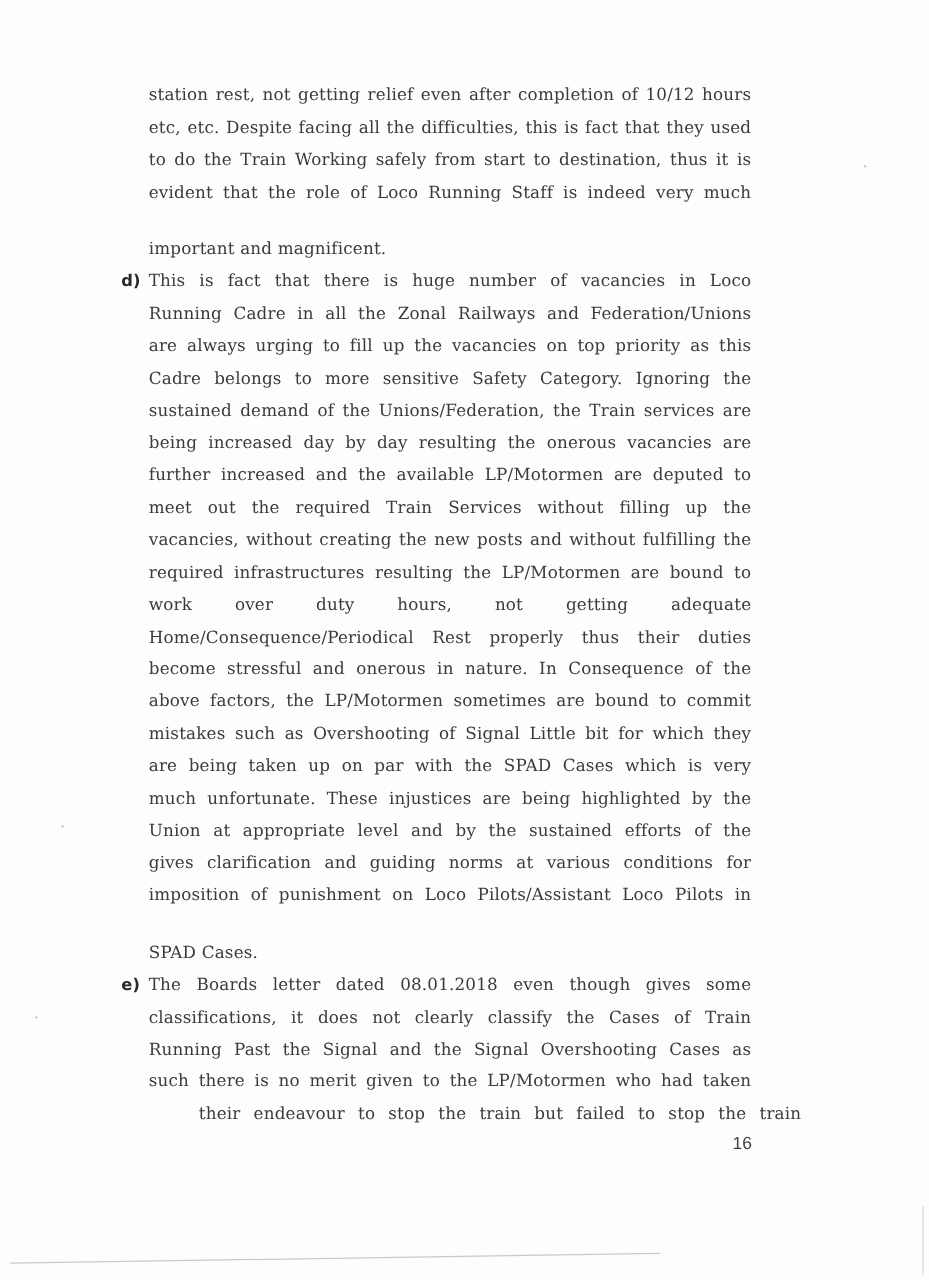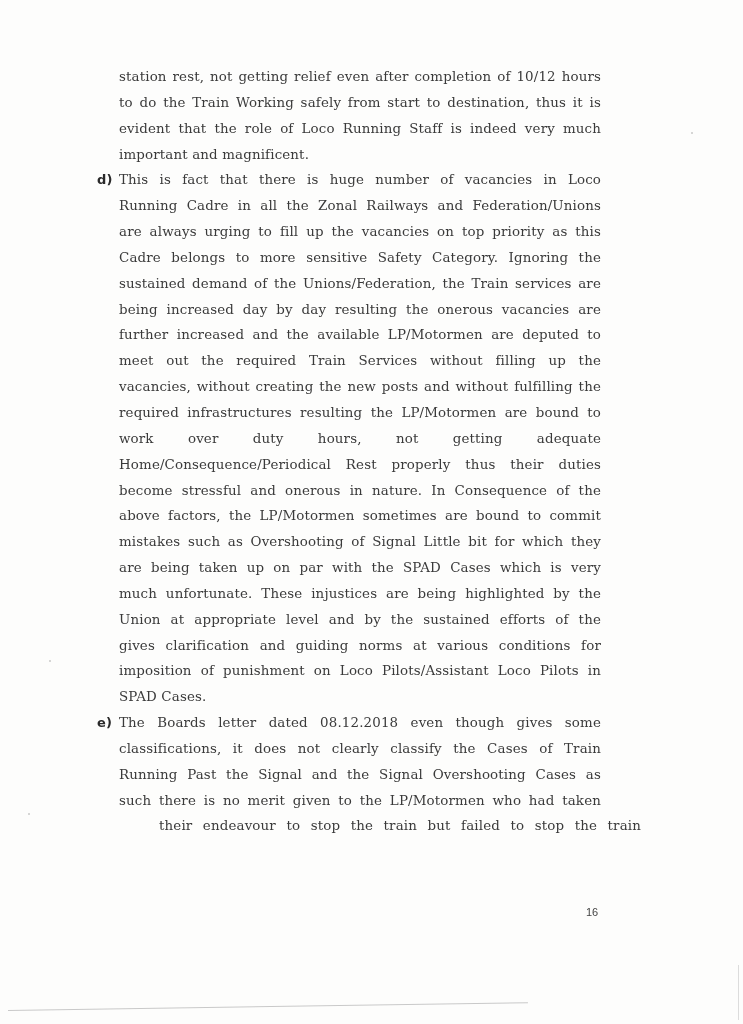--- a/index.html
+++ b/index.html
@@ -33,36 +33,37 @@
     .line {
       height: 25.85px;
       line-height: 25.85px;
       white-space: nowrap;
       text-align: justify;
       text-align-last: justify;
       position: relative;
     }
     .line.last {
       text-align-last: left;
+      margin-top: 20px;
     }
     .label {
       position: absolute;
       left: -22px;
       top: 0;
       font-family: "DejaVu Sans", "Liberation Sans", sans-serif;
       font-weight: bold;
       font-size: 13px;
       color: #2a2a2a;
     }
     .page-number {
       position: absolute;
       left: 586px;
       top: 906px;
       font-family: "Liberation Sans", "DejaVu Sans", sans-serif;
-      font-size: 11px;
+      font-size: 14px;
       color: #444444;
     }
     .bottom-edge {
       position: absolute;
       left: 8px;
       top: 1010px;
       width: 520px;
       height: 0;
       border-top: 1px solid #c9c9c9;
       transform: rotate(-0.85deg);
@@ -83,20 +84,21 @@
       border-radius: 1px;
       background: #c8c8c8;
     }
   </style>
 </head>
 <body>
 
 <div class="page">
   <div class="content" id="doc-body">
       <div class="line"><span style="display: inline-block; width: 100%; text-align: justify; text-align-last: justify; white-space: normal;">station rest, not getting relief even after completion of 10/12 hours</span></div>
+      <div class="line"><span style="display: inline-block; width: 100%; text-align: justify; text-align-last: justify; white-space: normal;">etc, etc. Despite facing all the difficulties, this is fact that they used</span></div>
       <div class="line"><span style="display: inline-block; width: 100%; text-align: justify; text-align-last: justify; white-space: normal;">to do the Train Working safely from start to destination, thus it is</span></div>
       <div class="line"><span style="display: inline-block; width: 100%; text-align: justify; text-align-last: justify; white-space: normal;">evident that the role of Loco Running Staff is indeed very much</span></div>
       <div class="line last"><span>important and magnificent.</span></div>
       <div class="line"><span class="label">d)</span><span style="display: inline-block; width: 100%; text-align: justify; text-align-last: justify; white-space: normal;">This is fact that there is huge number of vacancies in Loco</span></div>
       <div class="line"><span style="display: inline-block; width: 100%; text-align: justify; text-align-last: justify; white-space: normal;">Running Cadre in all the Zonal Railways and Federation/Unions</span></div>
       <div class="line"><span style="display: inline-block; width: 100%; text-align: justify; text-align-last: justify; white-space: normal;">are always urging to fill up the vacancies on top priority as this</span></div>
       <div class="line"><span style="display: inline-block; width: 100%; text-align: justify; text-align-last: justify; white-space: normal;">Cadre belongs to more sensitive Safety Category.  Ignoring the</span></div>
       <div class="line"><span style="display: inline-block; width: 100%; text-align: justify; text-align-last: justify; white-space: normal;">sustained demand of the Unions/Federation, the Train services are</span></div>
       <div class="line"><span style="display: inline-block; width: 100%; text-align: justify; text-align-last: justify; white-space: normal;">being increased day by day resulting the onerous vacancies are</span></div>
       <div class="line"><span style="display: inline-block; width: 100%; text-align: justify; text-align-last: justify; white-space: normal;">further increased and the available LP/Motormen are deputed to</span></div>
@@ -107,21 +109,21 @@
       <div class="line"><span style="display: inline-block; width: 100%; text-align: justify; text-align-last: justify; white-space: normal;">Home/Consequence/Periodical Rest properly  thus their duties</span></div>
       <div class="line"><span style="display: inline-block; width: 100%; text-align: justify; text-align-last: justify; white-space: normal;">become stressful and  onerous in nature. In Consequence of the</span></div>
       <div class="line"><span style="display: inline-block; width: 100%; text-align: justify; text-align-last: justify; white-space: normal;">above factors, the LP/Motormen sometimes are bound to commit</span></div>
       <div class="line"><span style="display: inline-block; width: 100%; text-align: justify; text-align-last: justify; white-space: normal;">mistakes such as Overshooting of Signal Little bit for which they</span></div>
       <div class="line"><span style="display: inline-block; width: 100%; text-align: justify; text-align-last: justify; white-space: normal;">are being taken up on par with the SPAD Cases which is very</span></div>
       <div class="line"><span style="display: inline-block; width: 100%; text-align: justify; text-align-last: justify; white-space: normal;">much unfortunate. These injustices are being highlighted by the</span></div>
       <div class="line"><span style="display: inline-block; width: 100%; text-align: justify; text-align-last: justify; white-space: normal;">Union at appropriate level and by the sustained efforts of the</span></div>
       <div class="line"><span style="display: inline-block; width: 100%; text-align: justify; text-align-last: justify; white-space: normal;">gives clarification and guiding norms at various conditions for</span></div>
       <div class="line"><span style="display: inline-block; width: 100%; text-align: justify; text-align-last: justify; white-space: normal;">imposition of punishment on Loco Pilots/Assistant Loco Pilots in</span></div>
       <div class="line last"><span>SPAD Cases.</span></div>
-      <div class="line"><span class="label">e)</span><span style="display: inline-block; width: 100%; text-align: justify; text-align-last: justify; white-space: normal;">The Boards letter dated 08.12.2018 even though gives some</span></div>
+      <div class="line"><span class="label">e)</span><span style="display: inline-block; width: 100%; text-align: justify; text-align-last: justify; white-space: normal;">The Boards letter dated 08.01.2018 even though gives some</span></div>
       <div class="line"><span style="display: inline-block; width: 100%; text-align: justify; text-align-last: justify; white-space: normal;">classifications, it does not clearly classify the Cases of Train</span></div>
       <div class="line"><span style="display: inline-block; width: 100%; text-align: justify; text-align-last: justify; white-space: normal;">Running Past the Signal and the Signal Overshooting Cases as</span></div>
       <div class="line"><span style="display: inline-block; width: 100%; text-align: justify; text-align-last: justify; white-space: normal;">such there is no merit given to the LP/Motormen who had taken</span></div>
       <div class="line"><span style="display: inline-block; width: 100%; text-align: justify; text-align-last: justify; white-space: normal; margin-left: 40px;">their endeavour to stop the train but failed to stop the train</span></div>
     </div>
   <div class="page-number">16</div>
   <div class="bottom-edge"></div>
   <div class="right-edge"></div>
   <div class="speck" style="left:691px; top:132px;"></div>
   <div class="speck" style="left:49px; top:660px;"></div>

